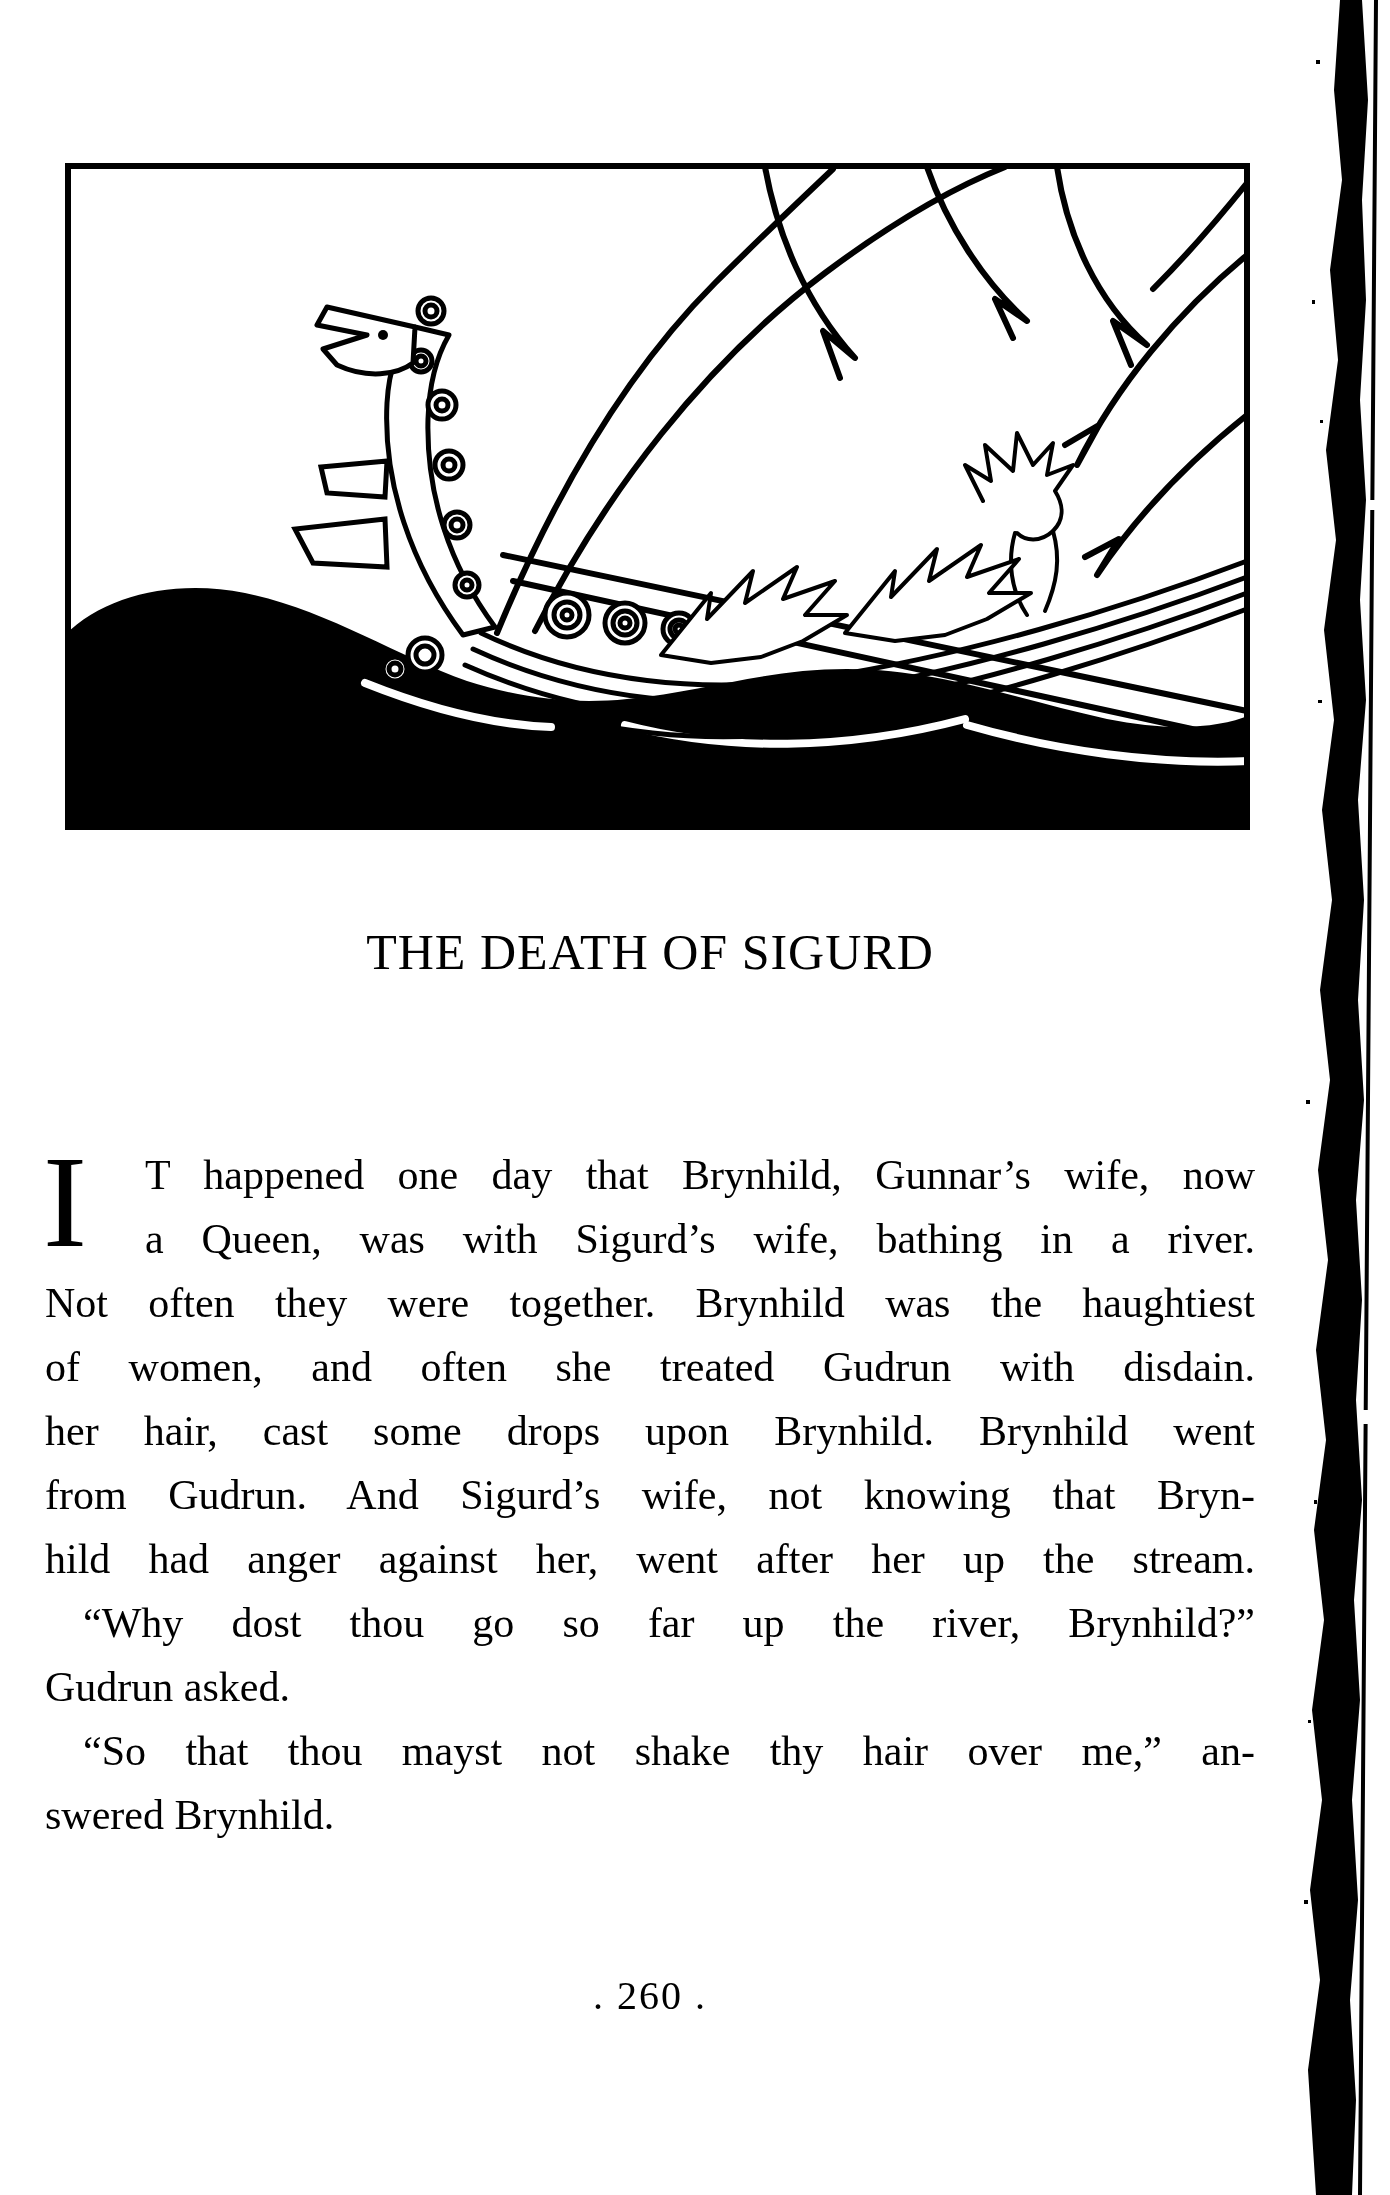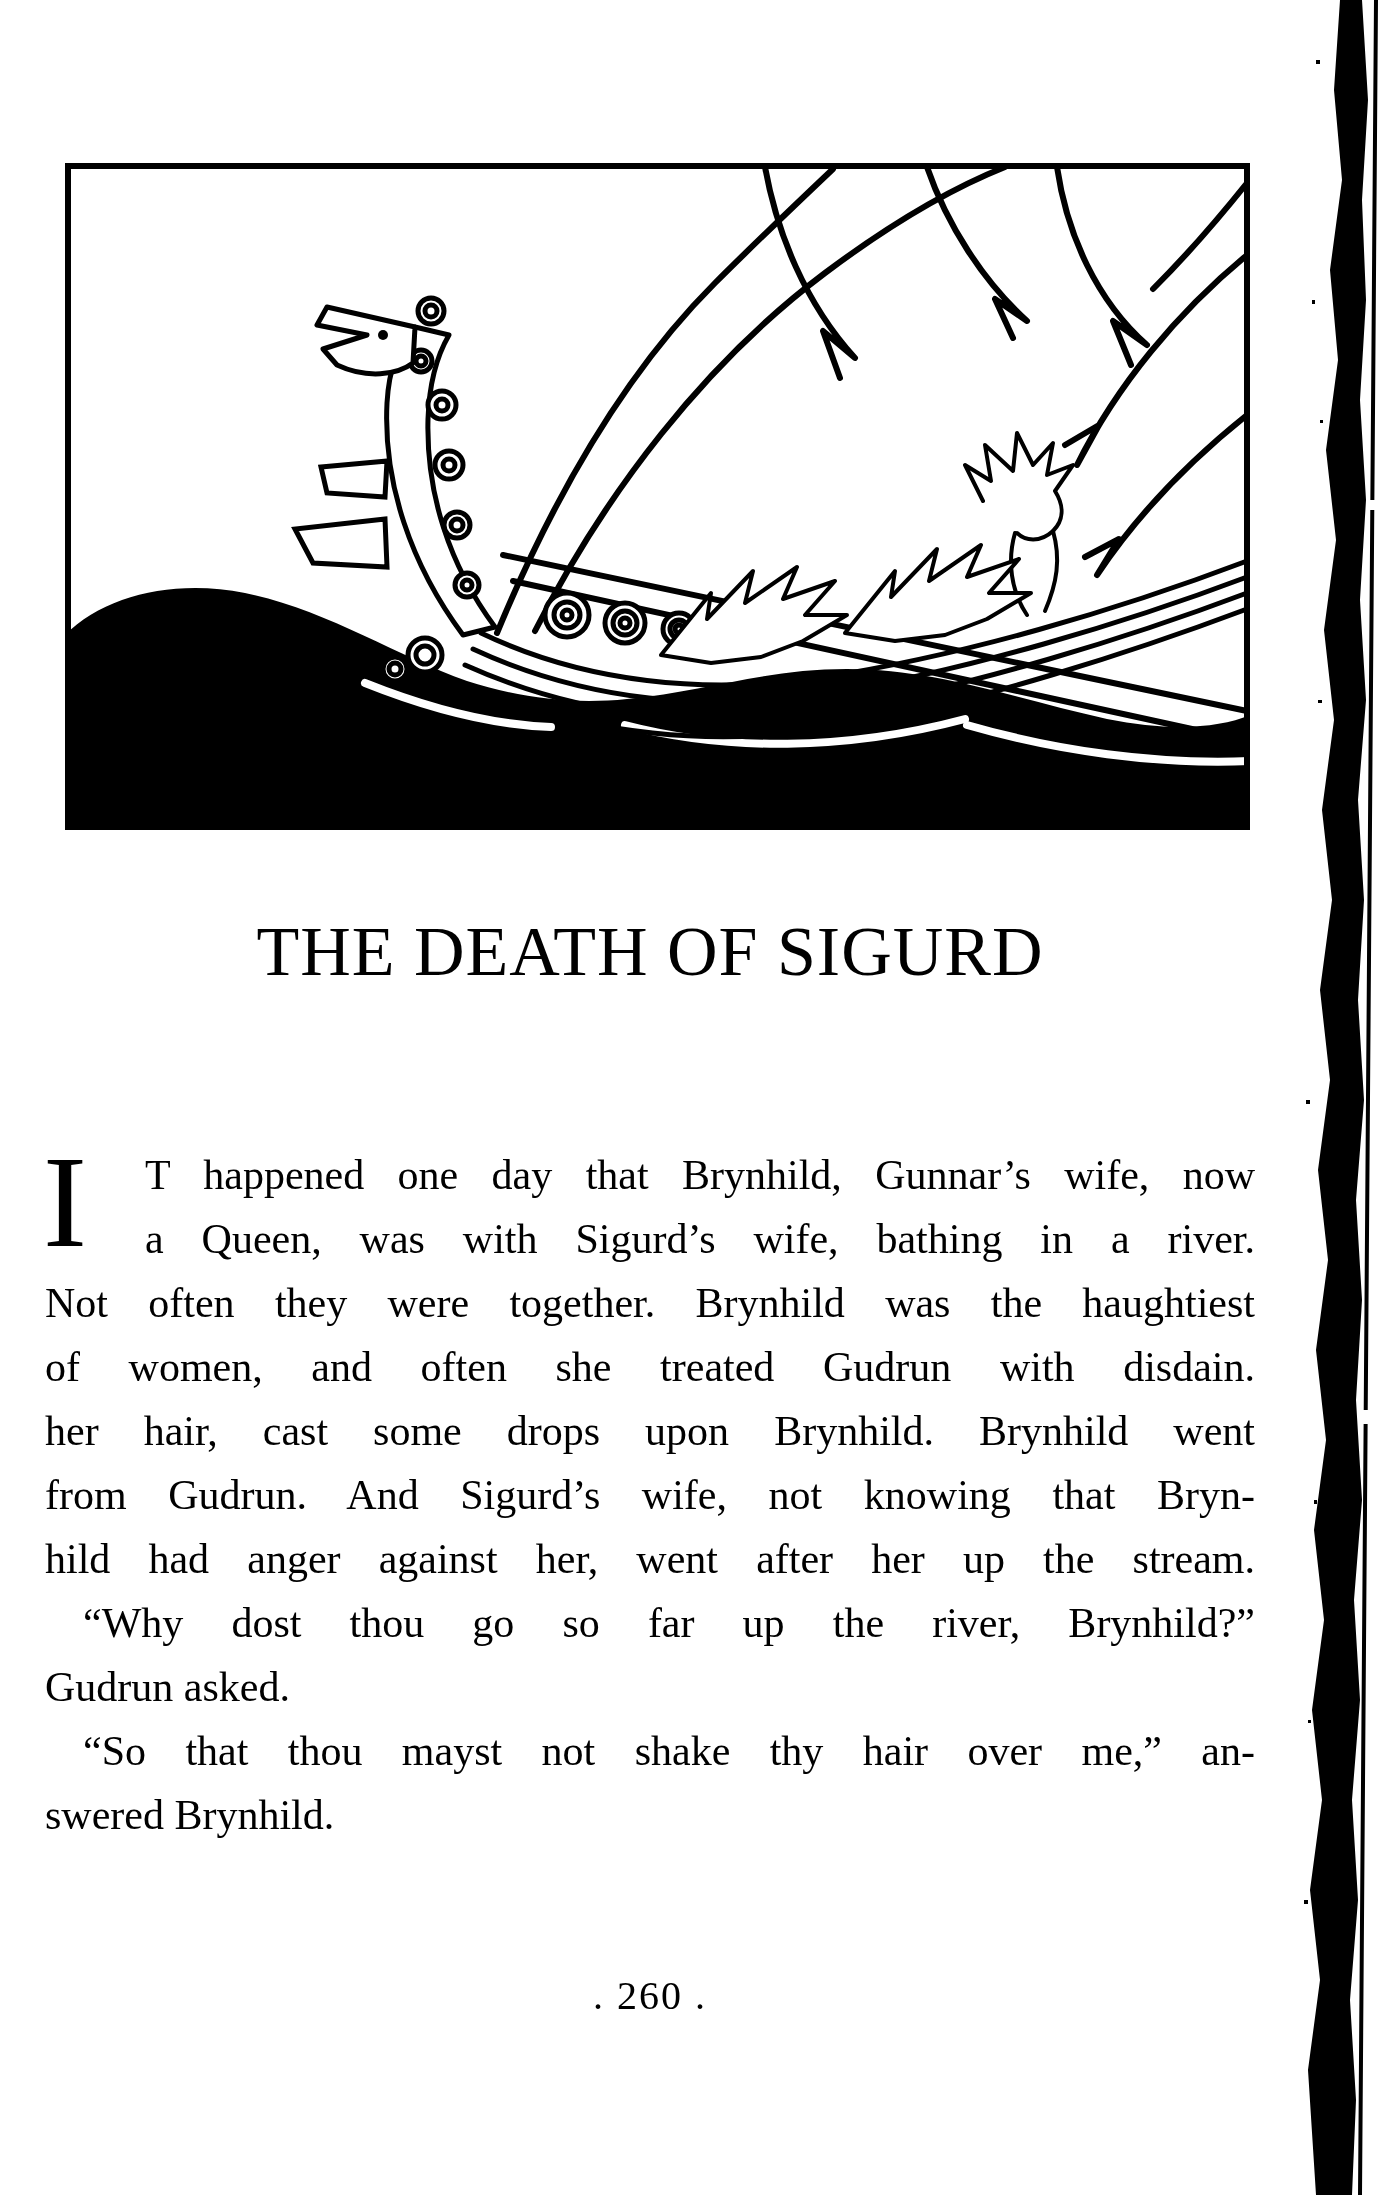--- a/index.html
+++ b/index.html
@@ -20,21 +20,21 @@
     height: 667px;
   }
   .illustration-frame svg { display: block; width: 100%; height: 100%; }
   .chapter-title {
     position: absolute;
     left: 45px;
     top: 912px;
     width: 1210px;
     margin: 0;
     text-align: center;
-    font-size: 70px;
+    font-size: 50px;
     font-weight: normal;
     letter-spacing: 1px;
     line-height: 80px;
     color: #000;
   }
   .body-text {
     position: absolute;
     left: 45px;
     top: 1143px;
     width: 1210px;

